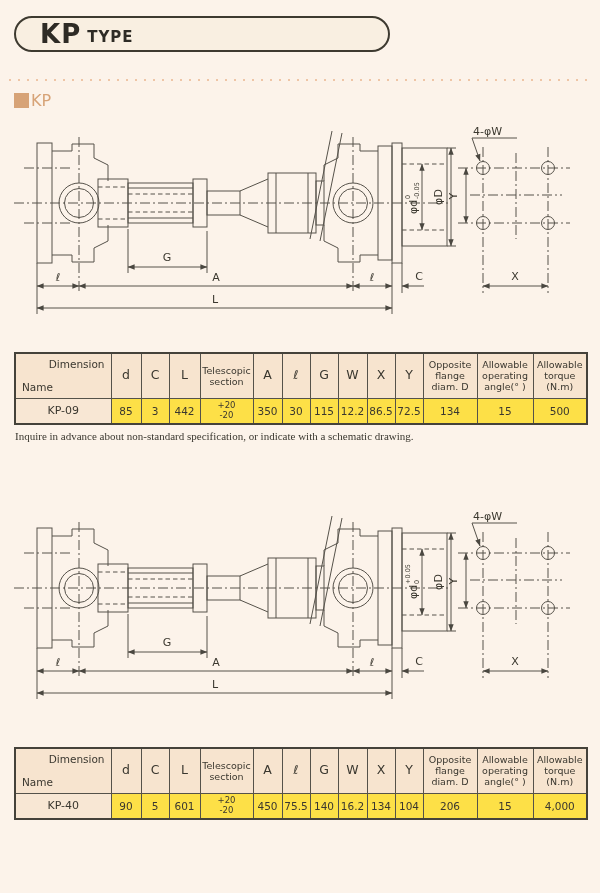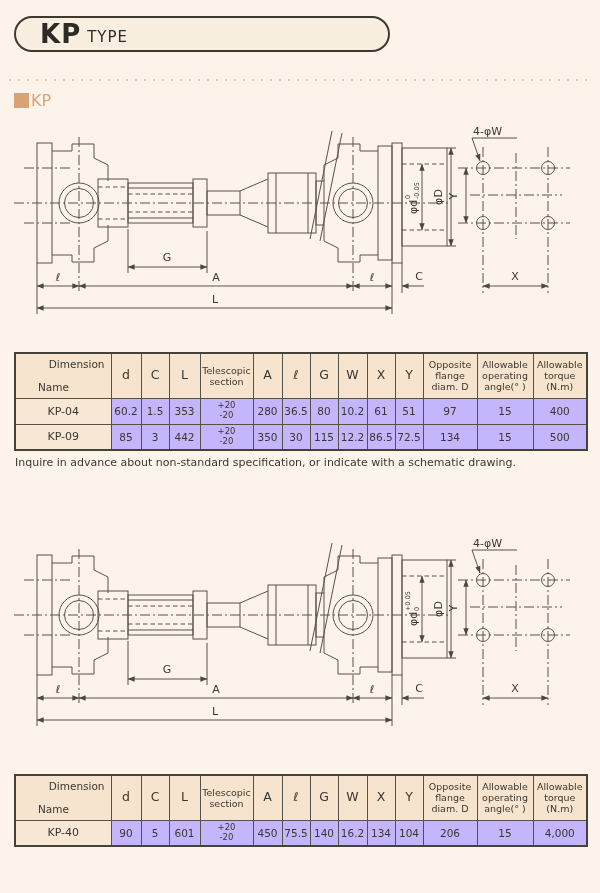--- a/index.html
+++ b/index.html
@@ -2,54 +2,54 @@
 <html><head>
 <meta charset="utf-8">
 <style>
   html,body{margin:0;padding:0;}
   .page{position:relative;width:600px;height:893px;background:#fcf3ea;overflow:hidden;
         font-family:"DejaVu Sans",sans-serif;color:#3a372f;}
   
   .title-box{margin:16px 0 0 14px;width:376px;height:36px;border:2px solid #3e3a30;border-radius:20px;
              background:#f9efe1;display:flex;align-items:center;padding-left:24px;box-sizing:border-box;}
   .kp{font-size:26px;font-weight:bold;color:#2e2b25;letter-spacing:1px;}
-  .type{font-size:15px;font-weight:normal;color:#2e2b25;margin:6px 0 0 6px;letter-spacing:1px;}
+  .type{font-size:15px;font-weight:bold;color:#2e2b25;margin:6px 0 0 6px;letter-spacing:1px;}
   .sub{font-family:"Liberation Serif",serif;font-weight:bold;font-size:20px;color:#2e2b25;margin-left:22px;}
   
   .dots{margin:26px 0 0 8px;height:4px;background-image:radial-gradient(circle 1.4px at 2px 2px,#eec5a6 92%,transparent);
         background-size:9px 4px;background-repeat:repeat-x;width:584px;}
   .section{margin:9px 0 0 14px;display:flex;align-items:center;gap:2px;height:18px;}
   .sq{width:15px;height:15px;background:#d7a377;}
   .sec-label{font-size:16px;color:#d7a377;}
   
   svg.drawing{display:block;margin:12px 0 0 10px;}
   svg.drawing.second{margin-top:64px;}
   .geo{stroke:#56524a;stroke-width:1;fill:none;}
   .cl{stroke-dasharray:10 3 2 3;}
   .dash{stroke-dasharray:4.5 3;}
   .dtxt text{font-family:"DejaVu Sans",sans-serif;font-size:11px;fill:#3b382f;stroke:none;}
   .dtxt text.tol{font-size:6.5px;}
   
-  table.spec{border-collapse:collapse;margin:26px 0 0 14px;table-layout:fixed;background:#c4b5fd;
+  table.spec{border-collapse:collapse;margin:26px 0 0 14px;table-layout:fixed;background:#fde047;
              border:2px solid #45423a;}
   table.spec th,table.spec td{border:1px solid #55524a;text-align:center;vertical-align:middle;
              padding:0 1px;font-weight:normal;color:#3a372f;}
   table.spec thead tr{height:45px;}
   table.spec tbody tr{height:26px;}
   table.spec thead th{background:#f7e4cf;font-size:9.5px;line-height:1.18;}
   table.spec thead th.big{font-size:12.5px;}
   table.spec tbody th{background:#f8e7d4;font-size:11px;}
   table.spec td{font-size:10.5px;}
   table.spec td.pre{white-space:pre-line;font-size:8.5px;line-height:1.15;}
   th.corner{position:relative;background:#f7e4cf;
     background-image:linear-gradient(to right bottom,transparent calc(50% - .6px),#55524a calc(50% - .6px),#55524a calc(50% + .6px),transparent calc(50% + .6px));}
   th.corner .dim{position:absolute;top:4px;right:6px;font-size:10.5px;}
-  th.corner .nm{position:absolute;bottom:4px;left:22px;font-size:10.5px;}
+  th.corner .nm{position:absolute;bottom:4px;left:6px;font-size:10.5px;}
   table.spec.second{margin-top:36px;}
-  .note{margin:5px 0 0 15px;font-size:11px;color:#3a372f;}
+  .note{margin:5px 0 0 15px;font-size:11px;color:#3a372f;font-family:Liberation Serif, serif;}
 </style>
 </head>
 <body>
 
 <div class="page">
 
   <div class="title-box">
     <span class="kp">KP</span>
     <span class="type">TYPE</span>
   </div>
@@ -210,37 +210,20 @@
         <th class="big">G</th>
         <th class="big">W</th>
         <th class="big">X</th>
         <th class="big">Y</th>
         <th>Opposite flange diam. D</th>
         <th>Allowable operating angle(° )</th>
         <th>Allowable torque (N.m)</th>
       </tr>
     </thead>
     <tbody>
-      <tr>
-        <th>KP-04</th>
-        <td>60.2</td>
-        <td>1.5</td>
-        <td>353</td>
-        <td class="pre">+20
--20</td>
-        <td>280</td>
-        <td>36.5</td>
-        <td>80</td>
-        <td>10.2</td>
-        <td>61</td>
-        <td>51</td>
-        <td>97</td>
-        <td>15</td>
-        <td>400</td>
-      </tr>
       <tr>
         <th>KP-09</th>
         <td>85</td>
         <td>3</td>
         <td>442</td>
         <td class="pre">+20
 -20</td>
         <td>350</td>
         <td>30</td>
         <td>115</td>

